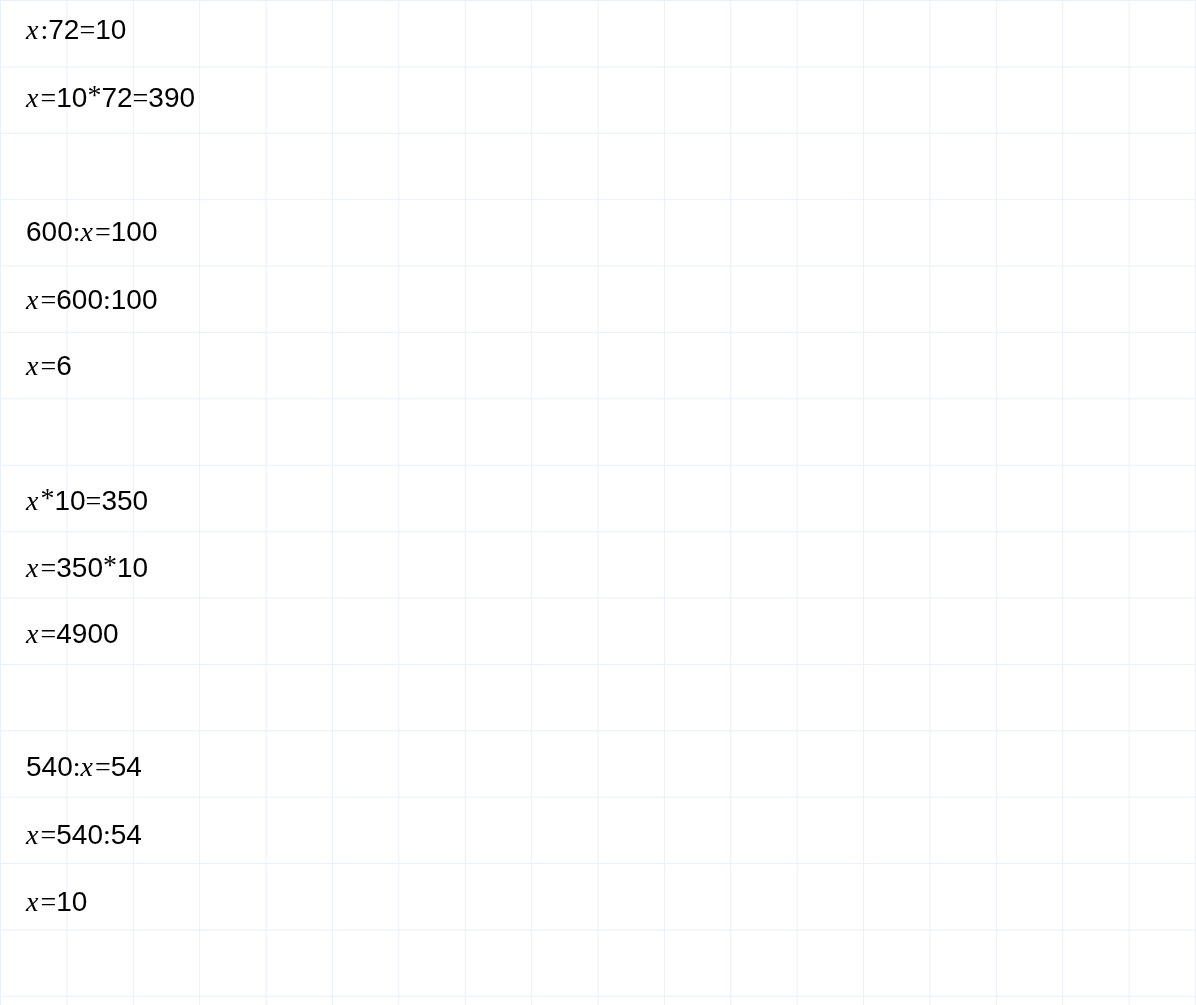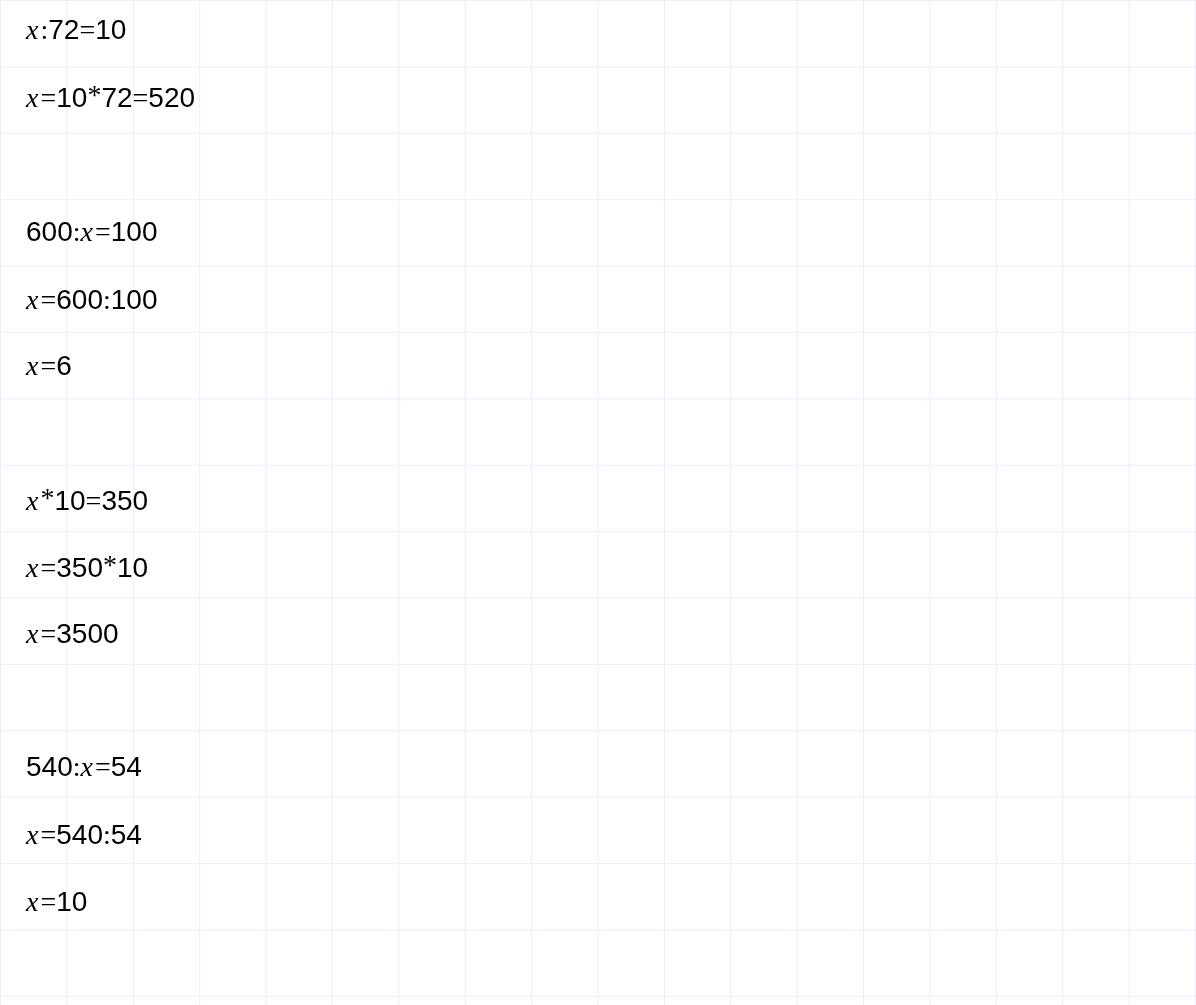--- a/index.html
+++ b/index.html
@@ -60,21 +60,21 @@
   <span class="num">10</span>
 </div>
 
 <div class="line" style="top: 80px;">
   <span class="math-var">x</span>
   <span class="eq"> = </span>
   <span class="num">10</span>
   <span class="star"> * </span>
   <span class="num">72</span>
   <span class="eq"> = </span>
-  <span class="num">520</span>
+  <span class="num">390</span>
 </div>
 
 <div class="line" style="top: 214px;">
   <span class="num">600</span>
   <span class="op"> : </span>
   <span class="math-var">x</span>
   <span class="eq"> = </span>
   <span class="num">100</span>
 </div>
 
@@ -104,21 +104,21 @@
   <span class="math-var">x</span>
   <span class="eq"> = </span>
   <span class="num">350</span>
   <span class="star"> * </span>
   <span class="num">10</span>
 </div>
 
 <div class="line" style="top: 616px;">
   <span class="math-var">x</span>
   <span class="eq"> = </span>
-  <span class="num">3500</span>
+  <span class="num">4900</span>
 </div>
 
 <div class="line" style="top: 749px;">
   <span class="num">540</span>
   <span class="op"> : </span>
   <span class="math-var">x</span>
   <span class="eq"> = </span>
   <span class="num">54</span>
 </div>
 

